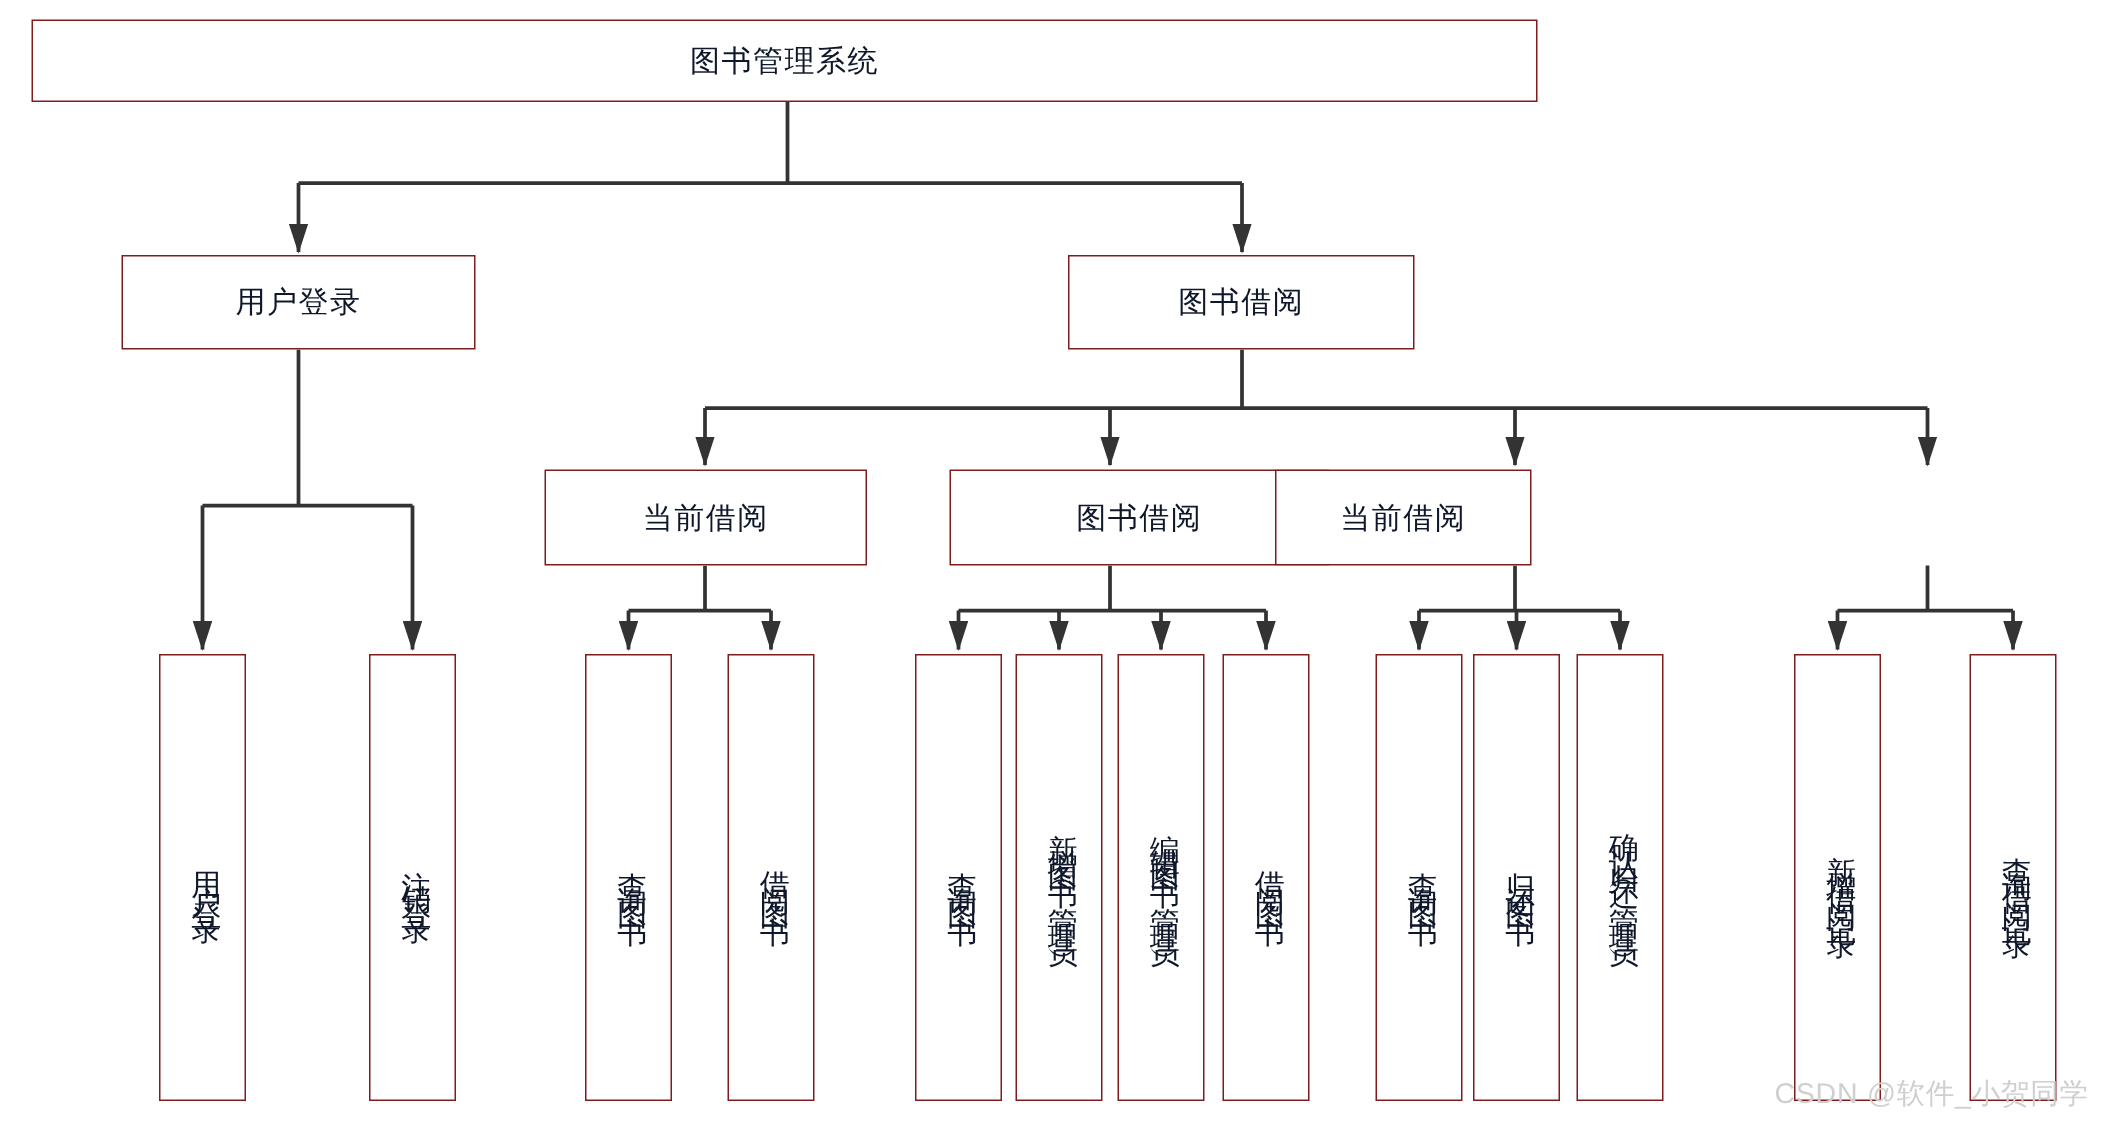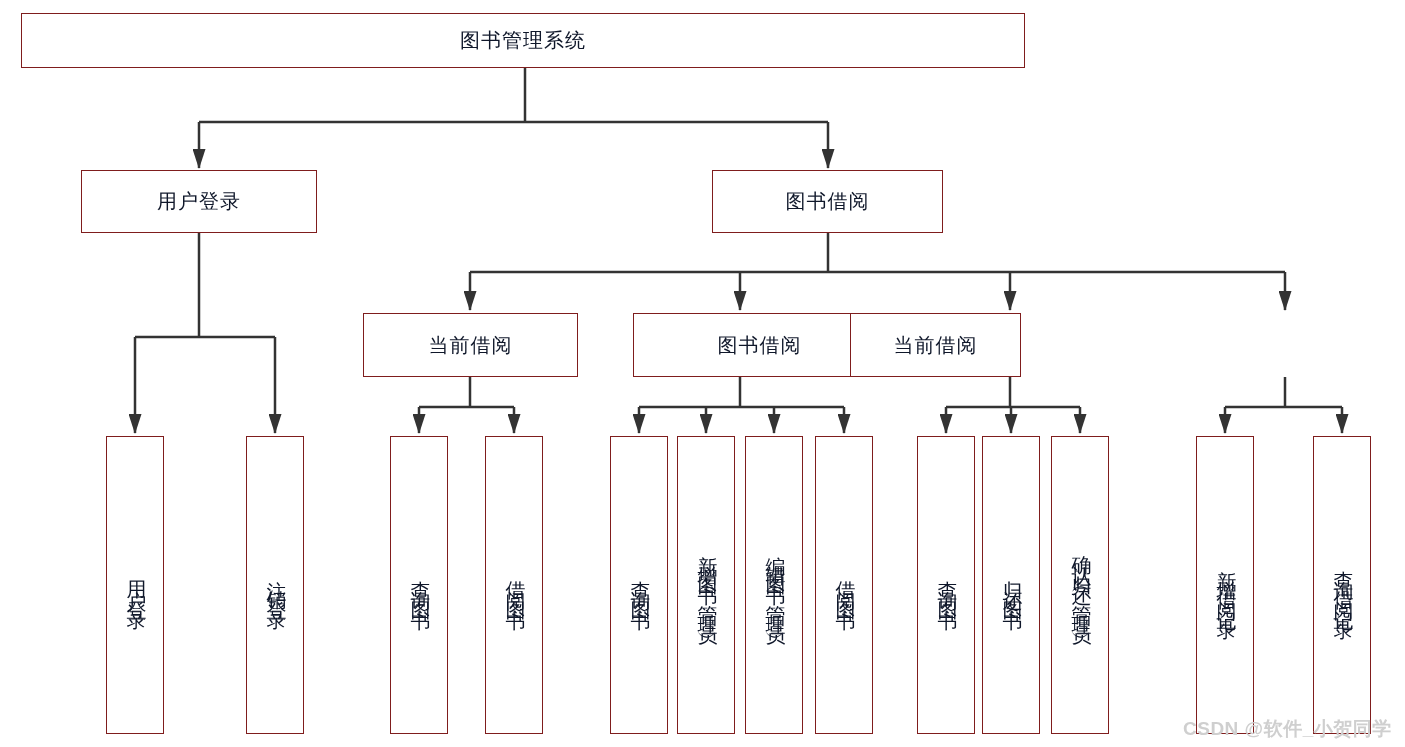--- a/index.html
+++ b/index.html
@@ -4,21 +4,21 @@
 <style>
   html,body{margin:0;padding:0;background:#ffffff;font-family:"Liberation Sans",sans-serif;}
   .canvas{position:relative;width:1405px;height:747px;background:#ffffff;overflow:hidden;}
   .wires{position:absolute;left:0;top:0;width:1405px;height:747px;pointer-events:none;}
   .box{position:absolute;background:#ffffff;border:1px solid #7f1d1d;box-sizing:border-box;
        display:flex;align-items:center;justify-content:center;color:#0f172a;font-family:Liberation Mono, monospace;}
   .h .lbl{font-size:20px;letter-spacing:1px;white-space:nowrap;}
   .v .lbl{writing-mode:vertical-rl;text-orientation:mixed;font-size:20px;letter-spacing:10px;
           line-height:1;white-space:nowrap;}
   .watermark{position:absolute;left:1183px;top:716px;font-size:19px;letter-spacing:0.5px;
-             color:#cfcfcf;z-index:5;white-space:nowrap;font-weight:bold;}
+             color:#cfcfcf;z-index:5;white-space:nowrap;}
 </style>
 </head>
 <body>
 
 <div class="canvas">
 
   <svg class="wires" viewBox="0 0 1405 747" xmlns="http://www.w3.org/2000/svg">
     <defs>
       <marker id="arr" viewBox="0 0 20 13" refX="19" refY="6.5" markerWidth="20" markerHeight="13" orient="auto" markerUnits="userSpaceOnUse">
         <path d="M0,0 L20,6.5 L0,13 Z" fill="#333333"></path>

